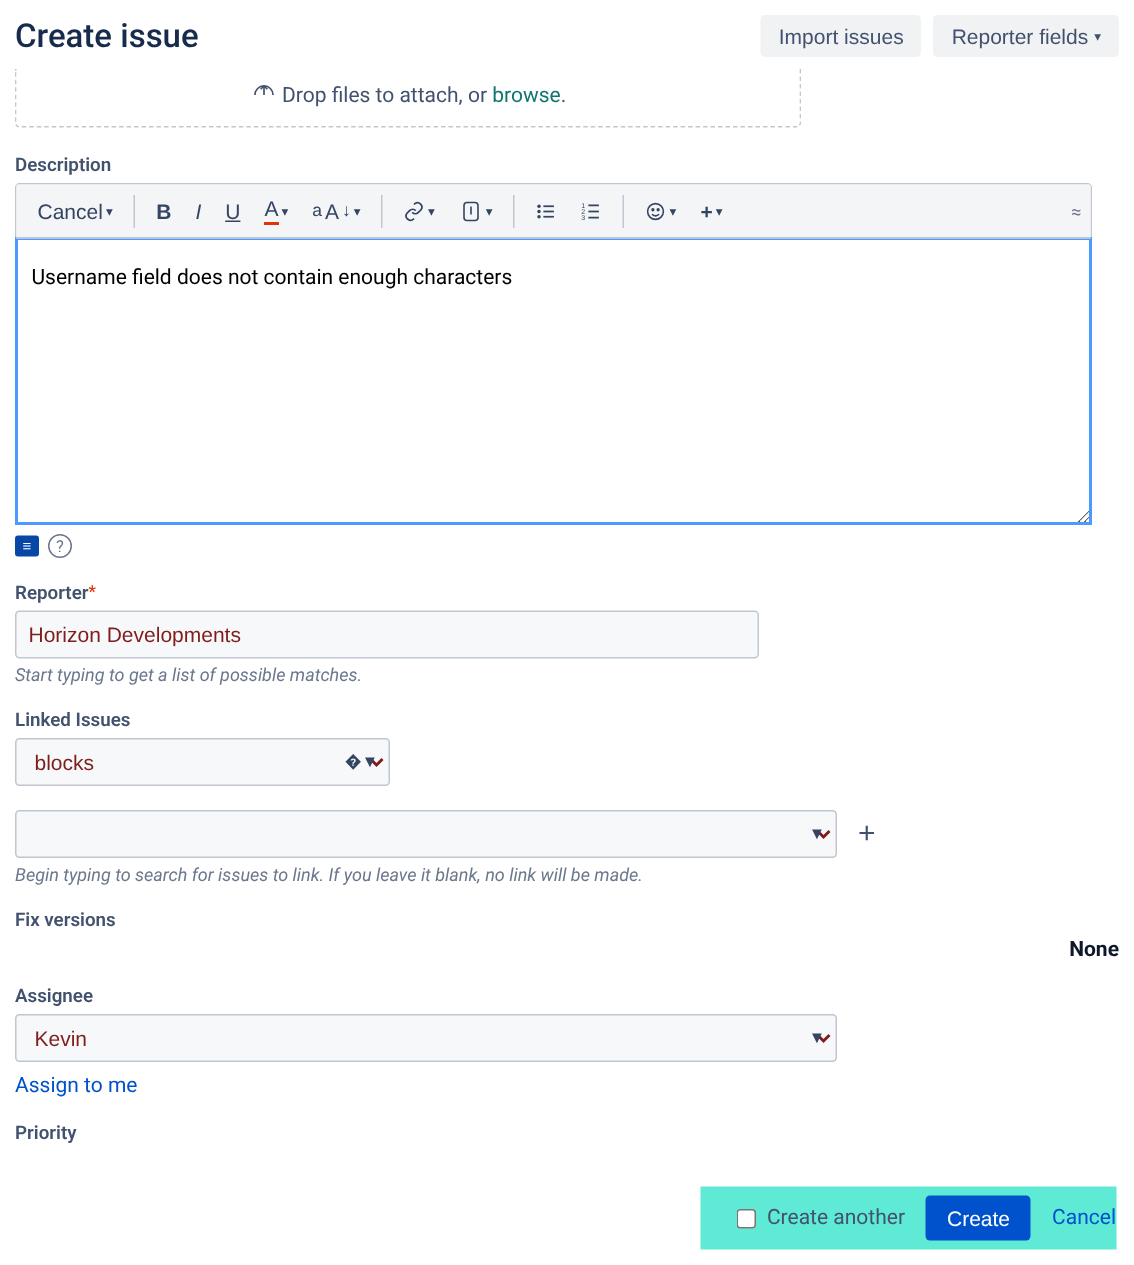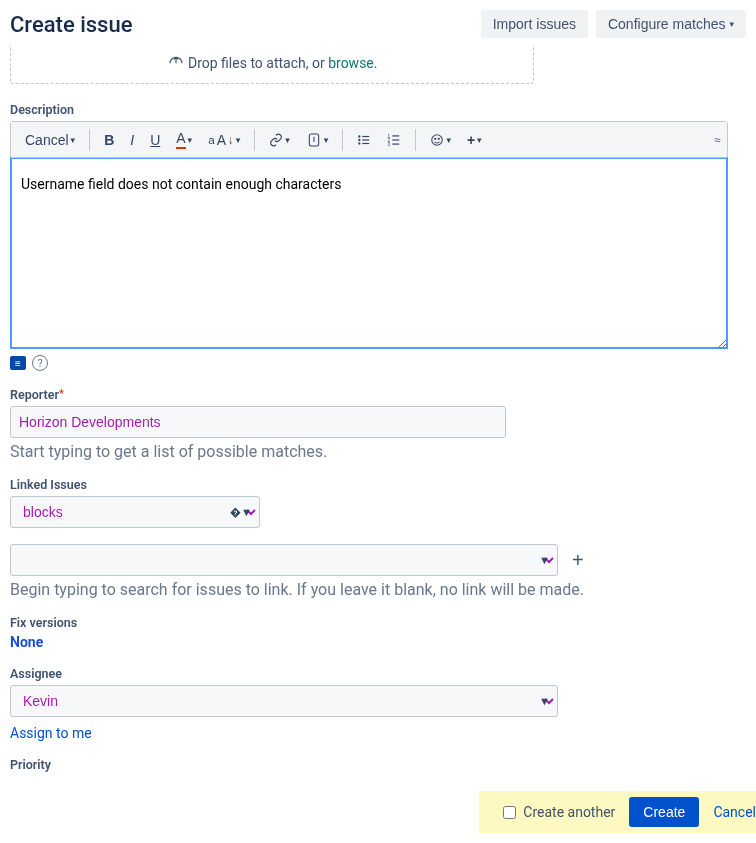--- a/index.html
+++ b/index.html
@@ -122,47 +122,48 @@
     font-size: 11px; color: #6b778c;
   }
   .text-input, .select-input {
     width: 496px;
     height: 32px;
     border: 1px solid #c1c7d0;
     border-radius: 3px;
     padding: 4px 8px;
     font-size: 14px;
     background: #f7f8f9;
-    color: #a21caf;
+    color: #7f1d1d;
   }
   .select-wrap { position: relative; display: inline-block; }
   .select-wrap .chev {
     position: absolute; right: 8px; top: 50%; transform: translateY(-50%);
     pointer-events: none; color: #344563; font-size: 11px;
   }
   .hint {
-    font-size: 16px;
+    font-size: 12px;
     color: #6b778c;
     margin-top: 4px;
+    font-style: italic;
   }
   .link { color: #0052cc; text-decoration: none; font-size: 14px; cursor: pointer; }
-  .none-text { font-weight: 700; color: #1d4ed8; font-size: 14px; }
+  .none-text { font-weight: 700; color: #0f172a; font-size: 14px; text-align: right; }
   .issue-row { display: flex; align-items: center; gap: 8px; }
   .plus-btn {
     background: transparent; border: none; color: #42526e;
     font-size: 20px; cursor: pointer; padding: 2px 6px;
   }
   .footer {
     position: fixed;
     bottom: 10px;
-    right: 0;
+    right: 12px;
     display: flex;
     align-items: center;
     gap: 14px;
-    background: #fef9c3;
+    background: #5eead4;
     padding: 6px 0 6px 20px;
   }
   .chk-row { display: inline-flex; align-items: center; gap: 4px; color: #42526e; font-size: 14px;}
   .btn-primary {
     background: #0052cc; color: #fff; border: none; border-radius: 3px;
     padding: 7px 14px; font-size: 14px; font-weight: 500; cursor: pointer;
   }
   .caret { font-size: 9px; }
   .under-red { border-bottom: 2px solid #de350b; padding-bottom:1px;}
   .collapse-icn {
@@ -175,21 +176,21 @@
   .assignee-select, .issue-select { width: 548px; }
 </style>
 </head>
 <body>
 
 <div class="header-row">
   <h1>Create issue</h1>
   <div class="header-actions">
     <button class="btn-light">Import issues</button>
     <button class="btn-light">
-      <span>Configure matches</span>
+      <span>Reporter fields</span>
       <span class="caret">▾</span>
     </button>
   </div>
 </div>
 
 <div class="dropzone">
   <span>
     <svg width="18" height="14" viewBox="0 0 24 18" fill="none" stroke="#42526e" stroke-width="1.5">
       <path d="M4 12a8 8 0 0 1 16 0"></path>
         <path d="M12 4v8"></path>

